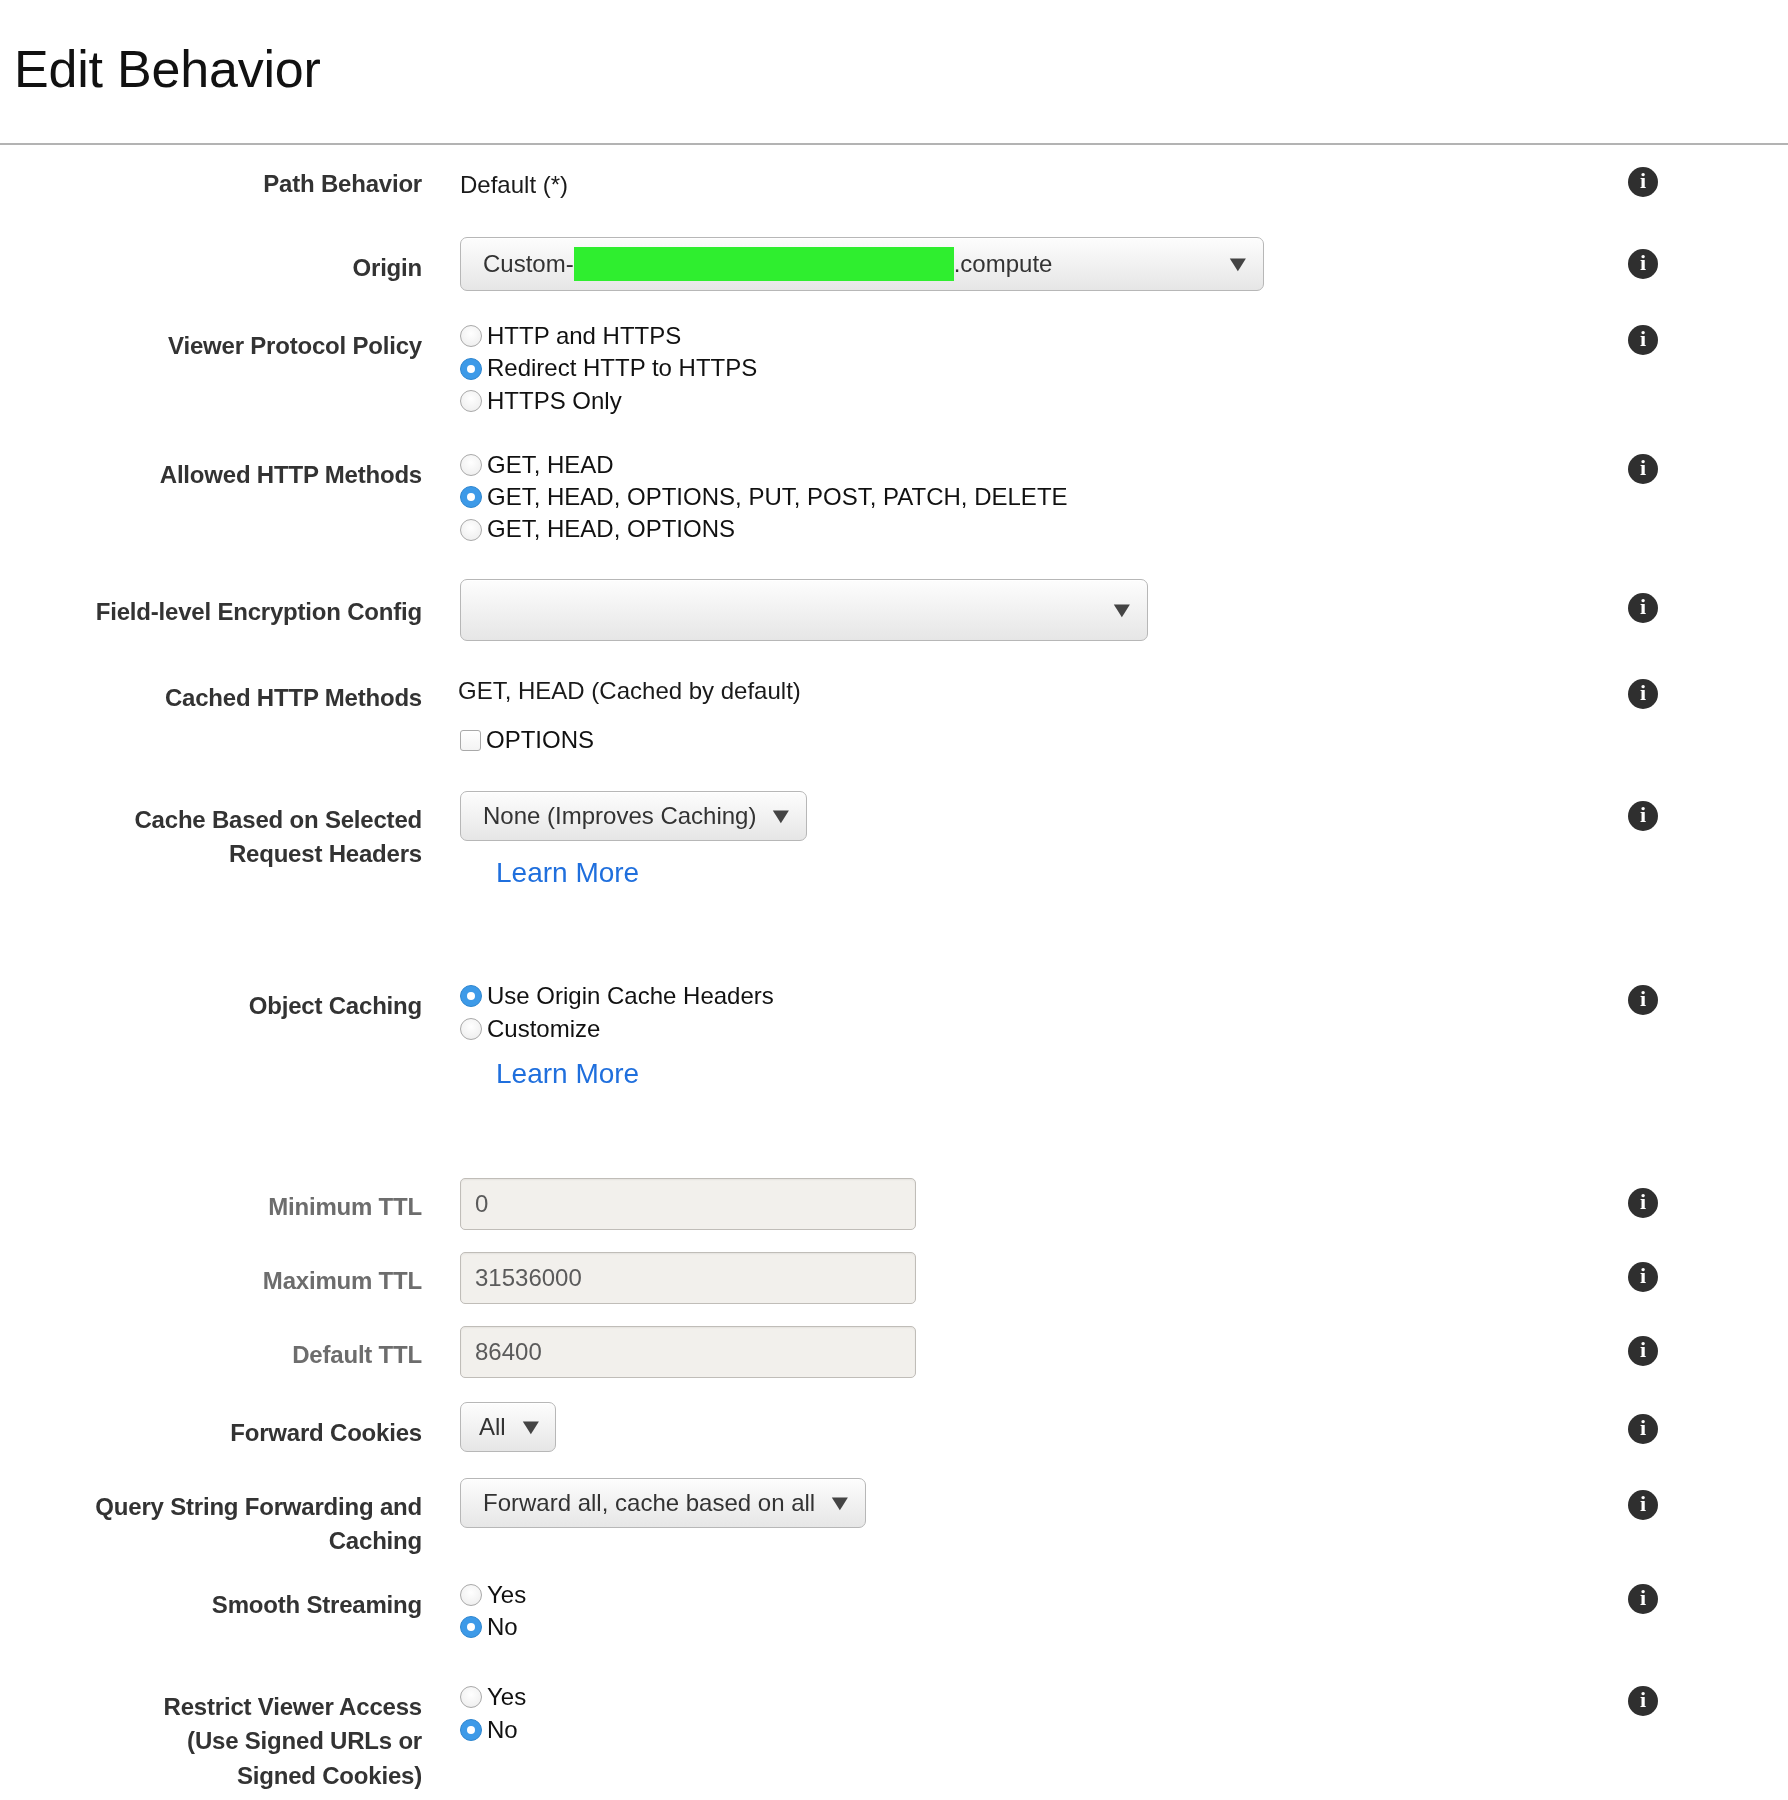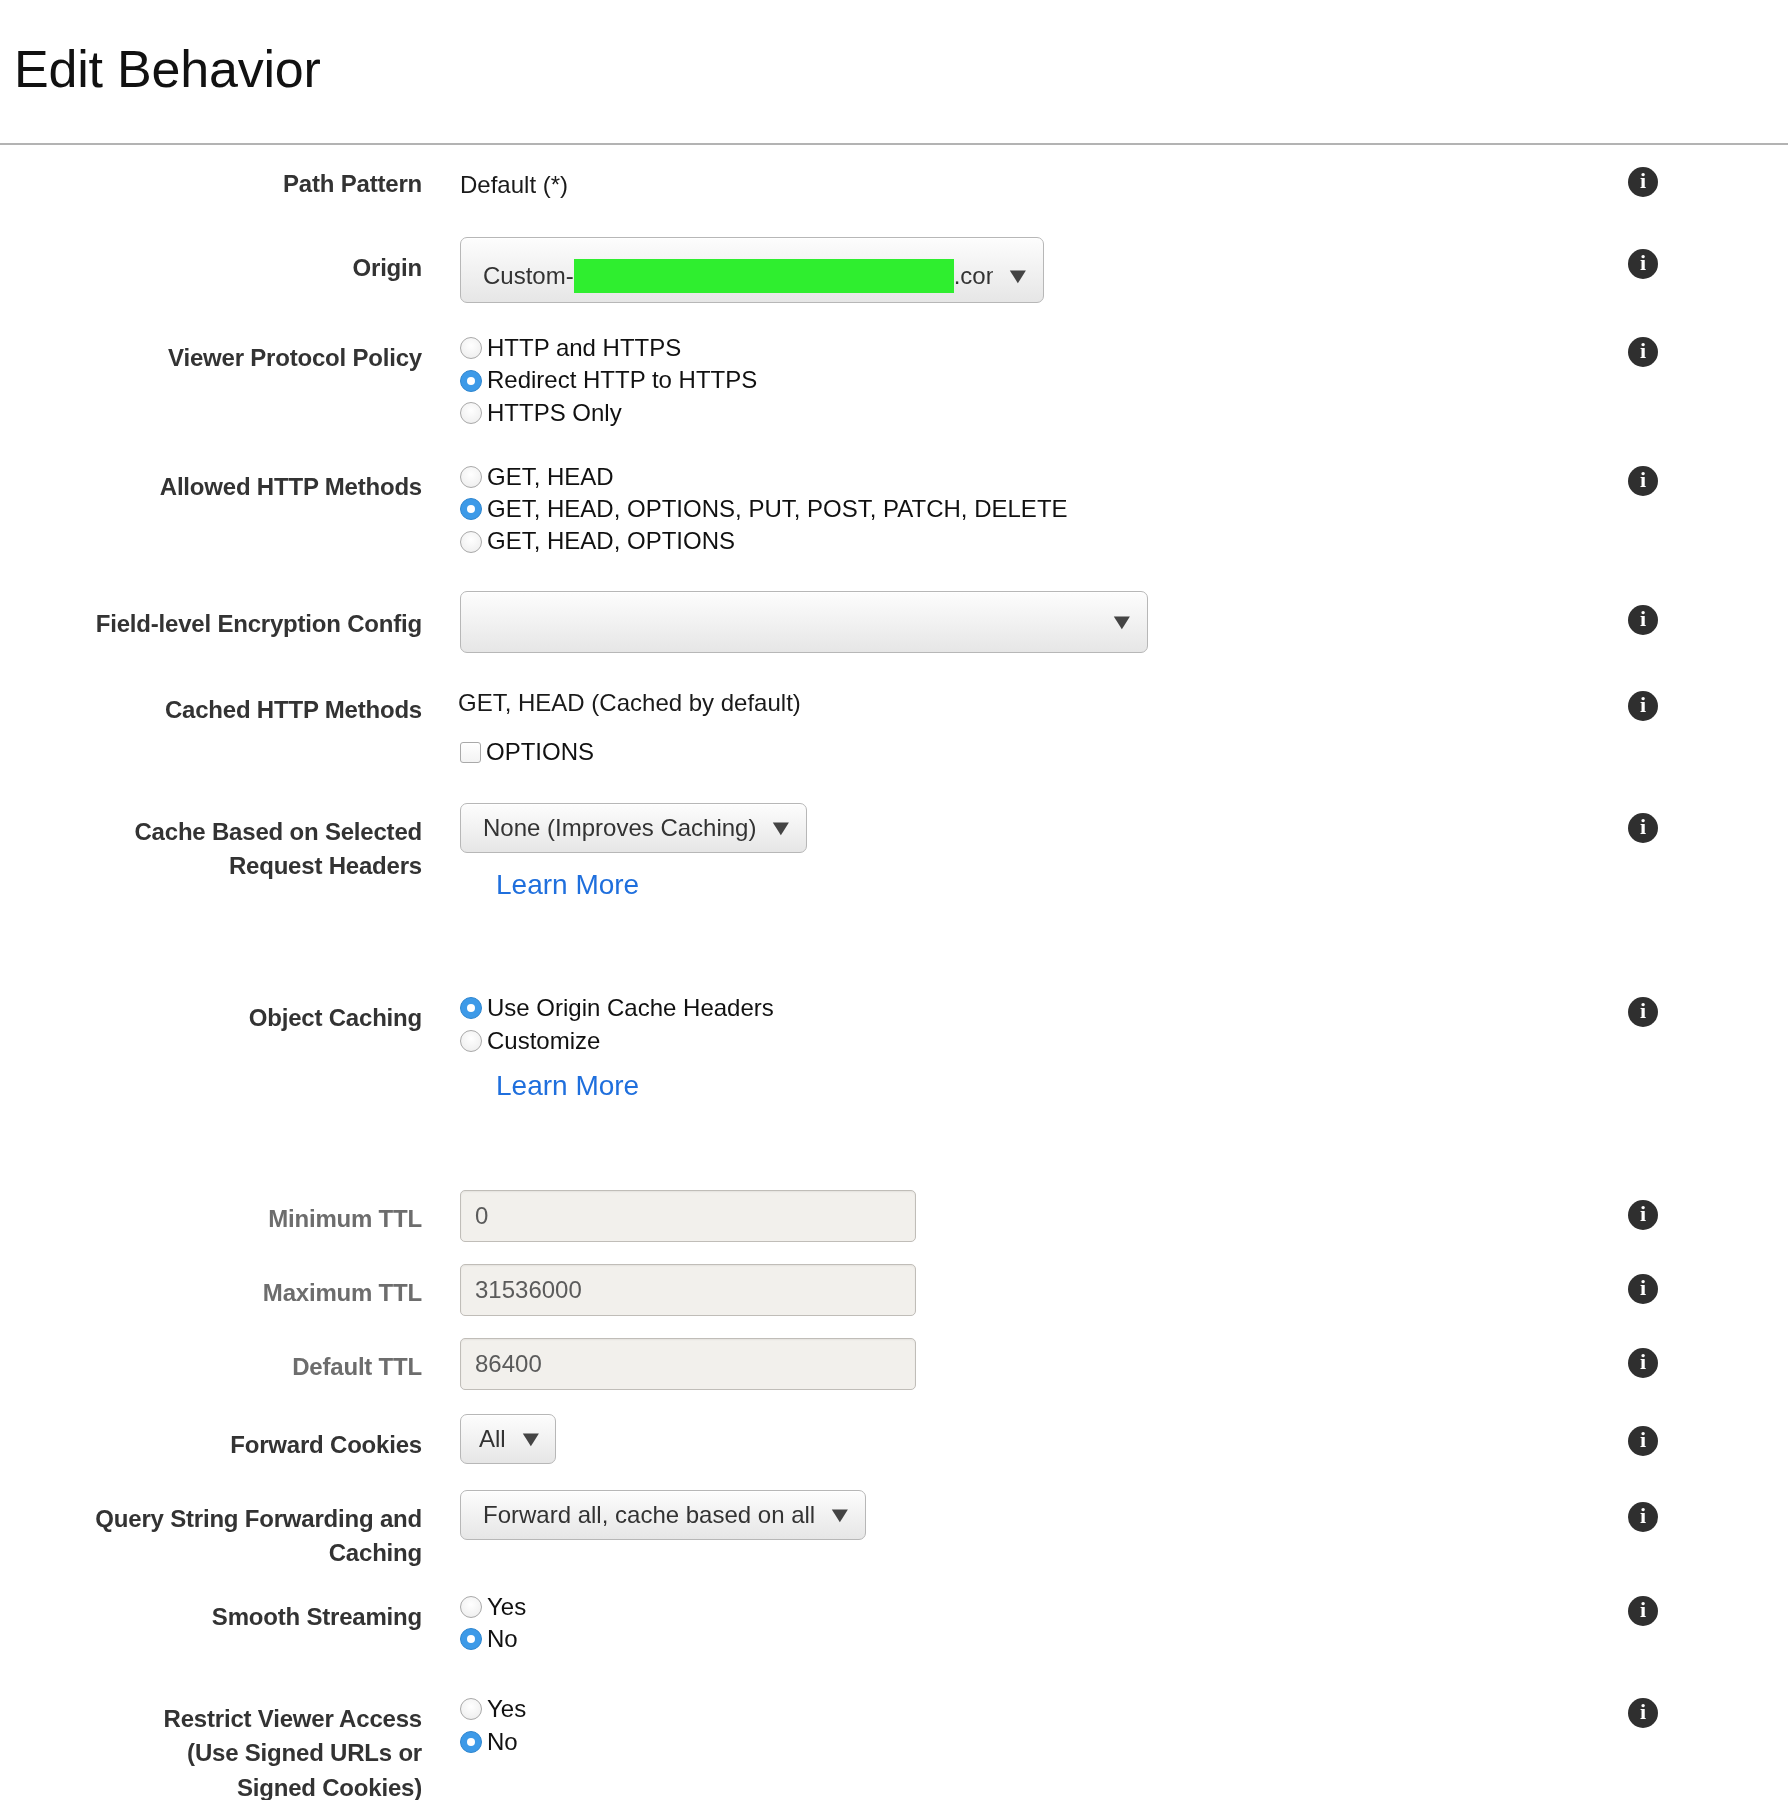--- a/index.html
+++ b/index.html
@@ -100,22 +100,22 @@
     border-radius: 7px;
     box-shadow: 0 1px 0 rgba(255,255,255,0.85) inset;
     font-size: 24px;
     color: #333;
     padding: 10px 14px 10px 22px;
     cursor: pointer;
     white-space: nowrap;
     overflow: hidden;
   }
   .select-box.origin {
-    width: 584px;
-    padding: 21px 14px 9px 22px;
+    width: 804px;
+    padding: 9px 14px 9px 22px;
   }
   .select-box.fle {
     width: 688px;
     height: 62px;
   }
   .select-box .caret {
     font-size: 22px;
     font-weight: bold;
     color: #444;
     margin-left: 14px;
@@ -207,21 +207,21 @@
 <body>
 
 <div>
 
   <h1 class="page-title">Edit Behavior</h1>
   <div class="title-rule"></div>
 
   <div class="form">
 
     <div class="row" style="margin-bottom:36px;">
-      <div class="label-col">Path Pattern</div>
+      <div class="label-col">Path Behavior</div>
       <div class="field-col">
         <div class="static-value" style="padding-top:2px;">Default (*)</div>
       </div>
       <div class="info-col">
         <div class="info-icon">
             <span>i</span>
           </div>
       </div>
     </div>
 

